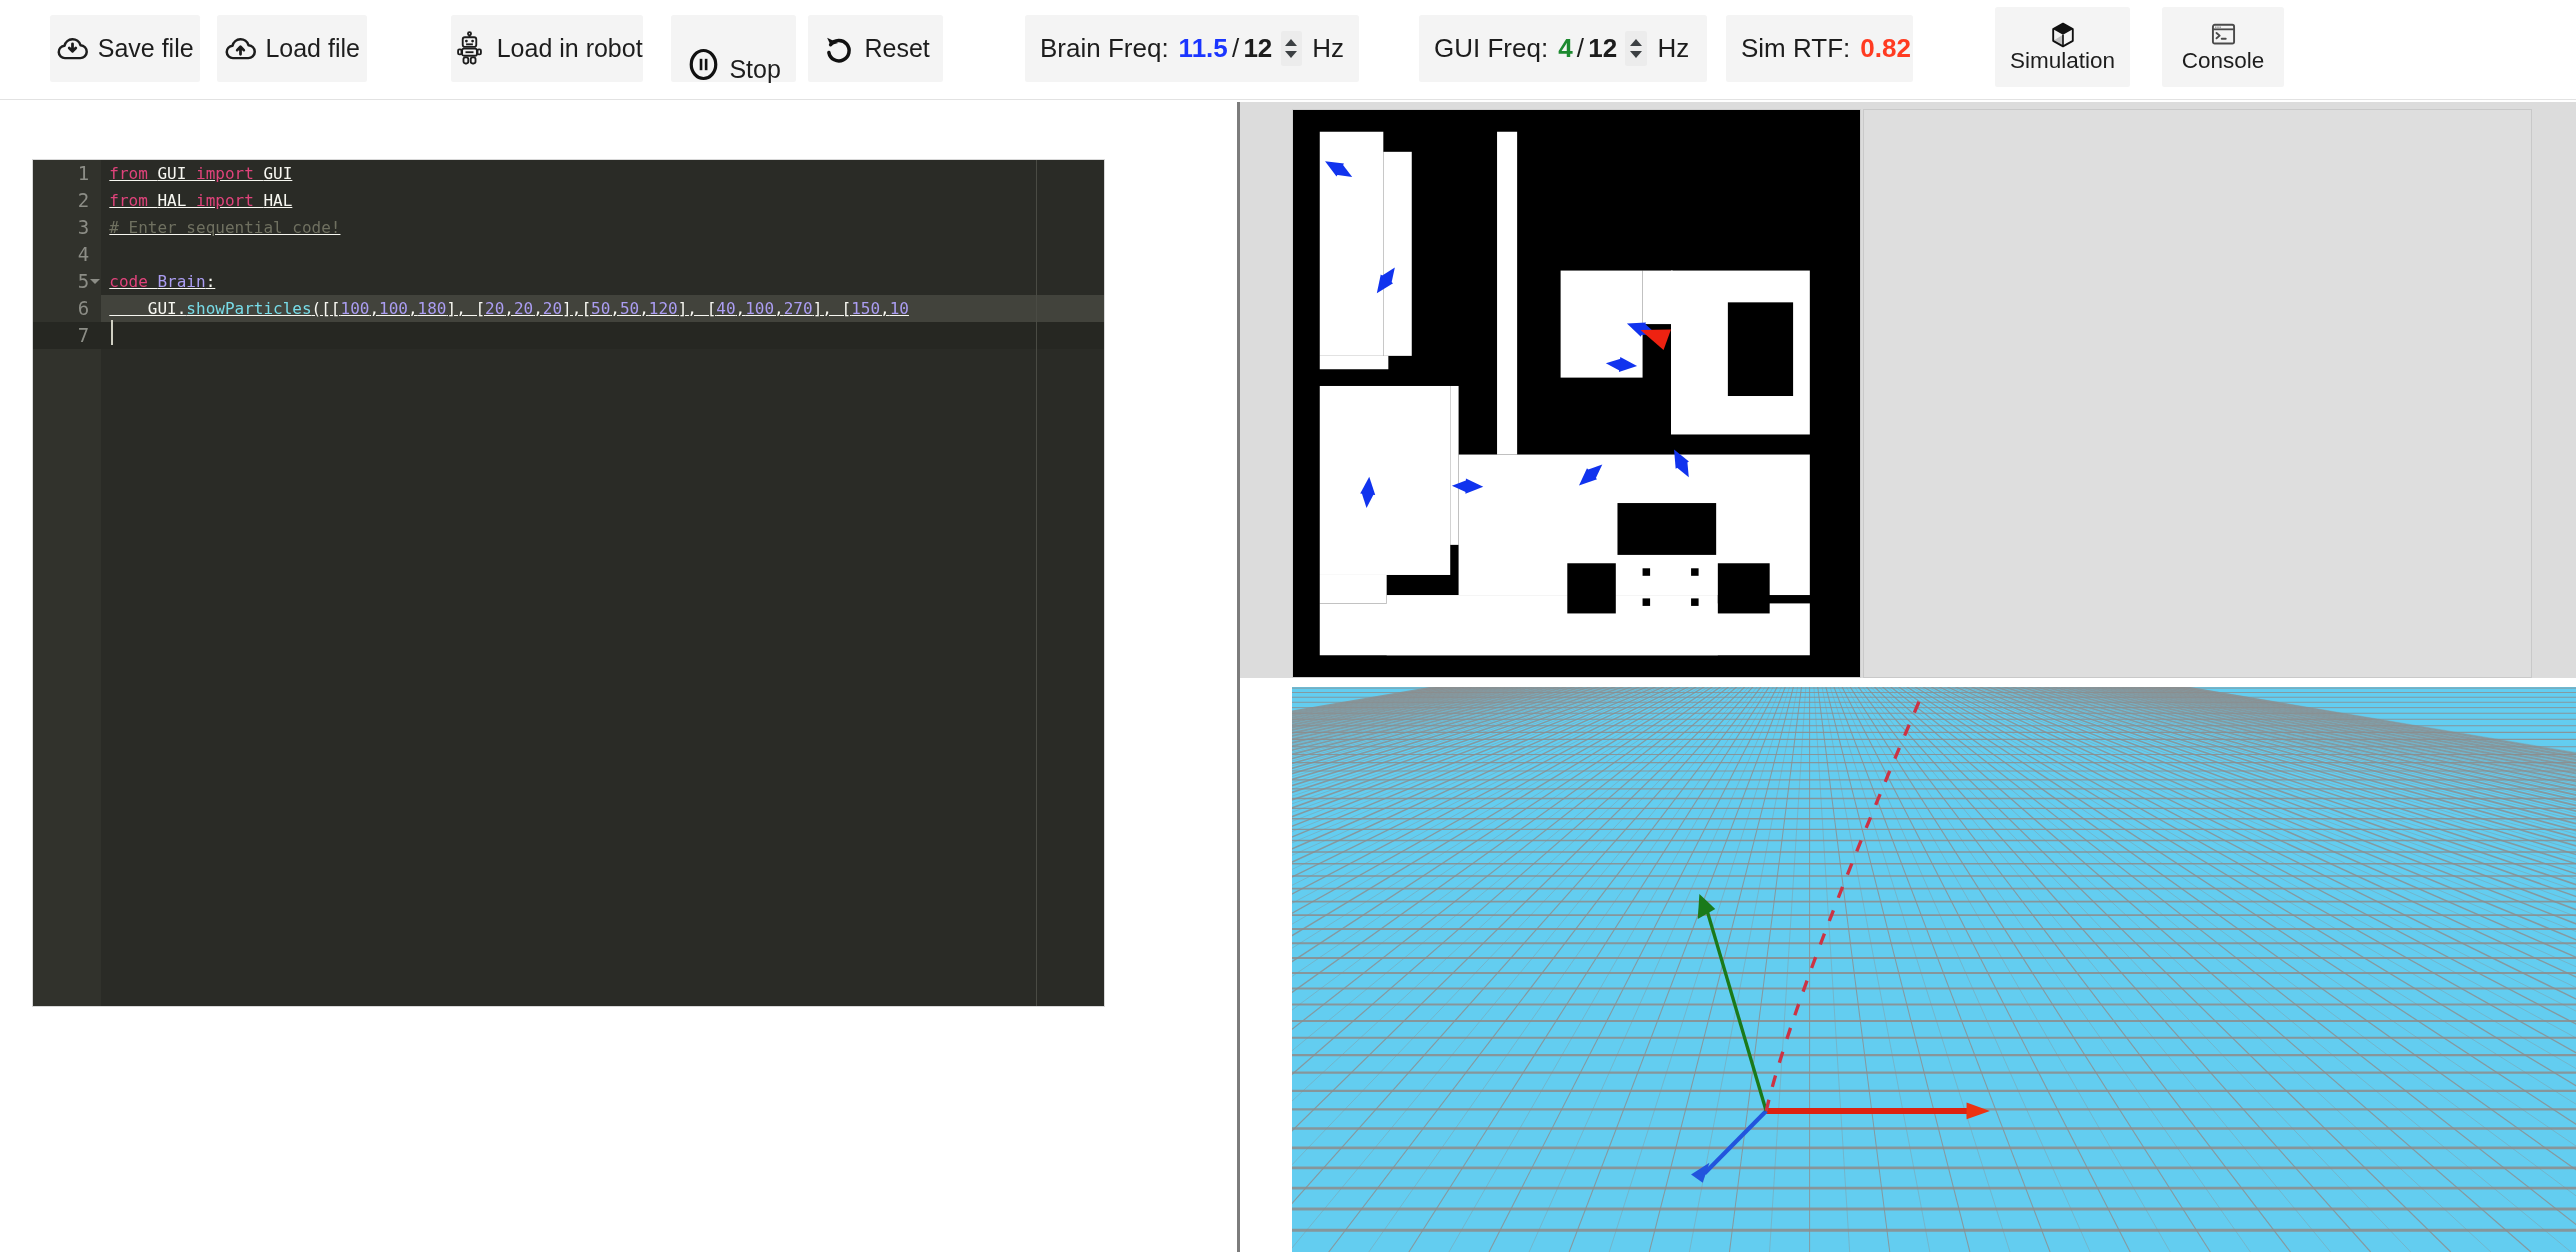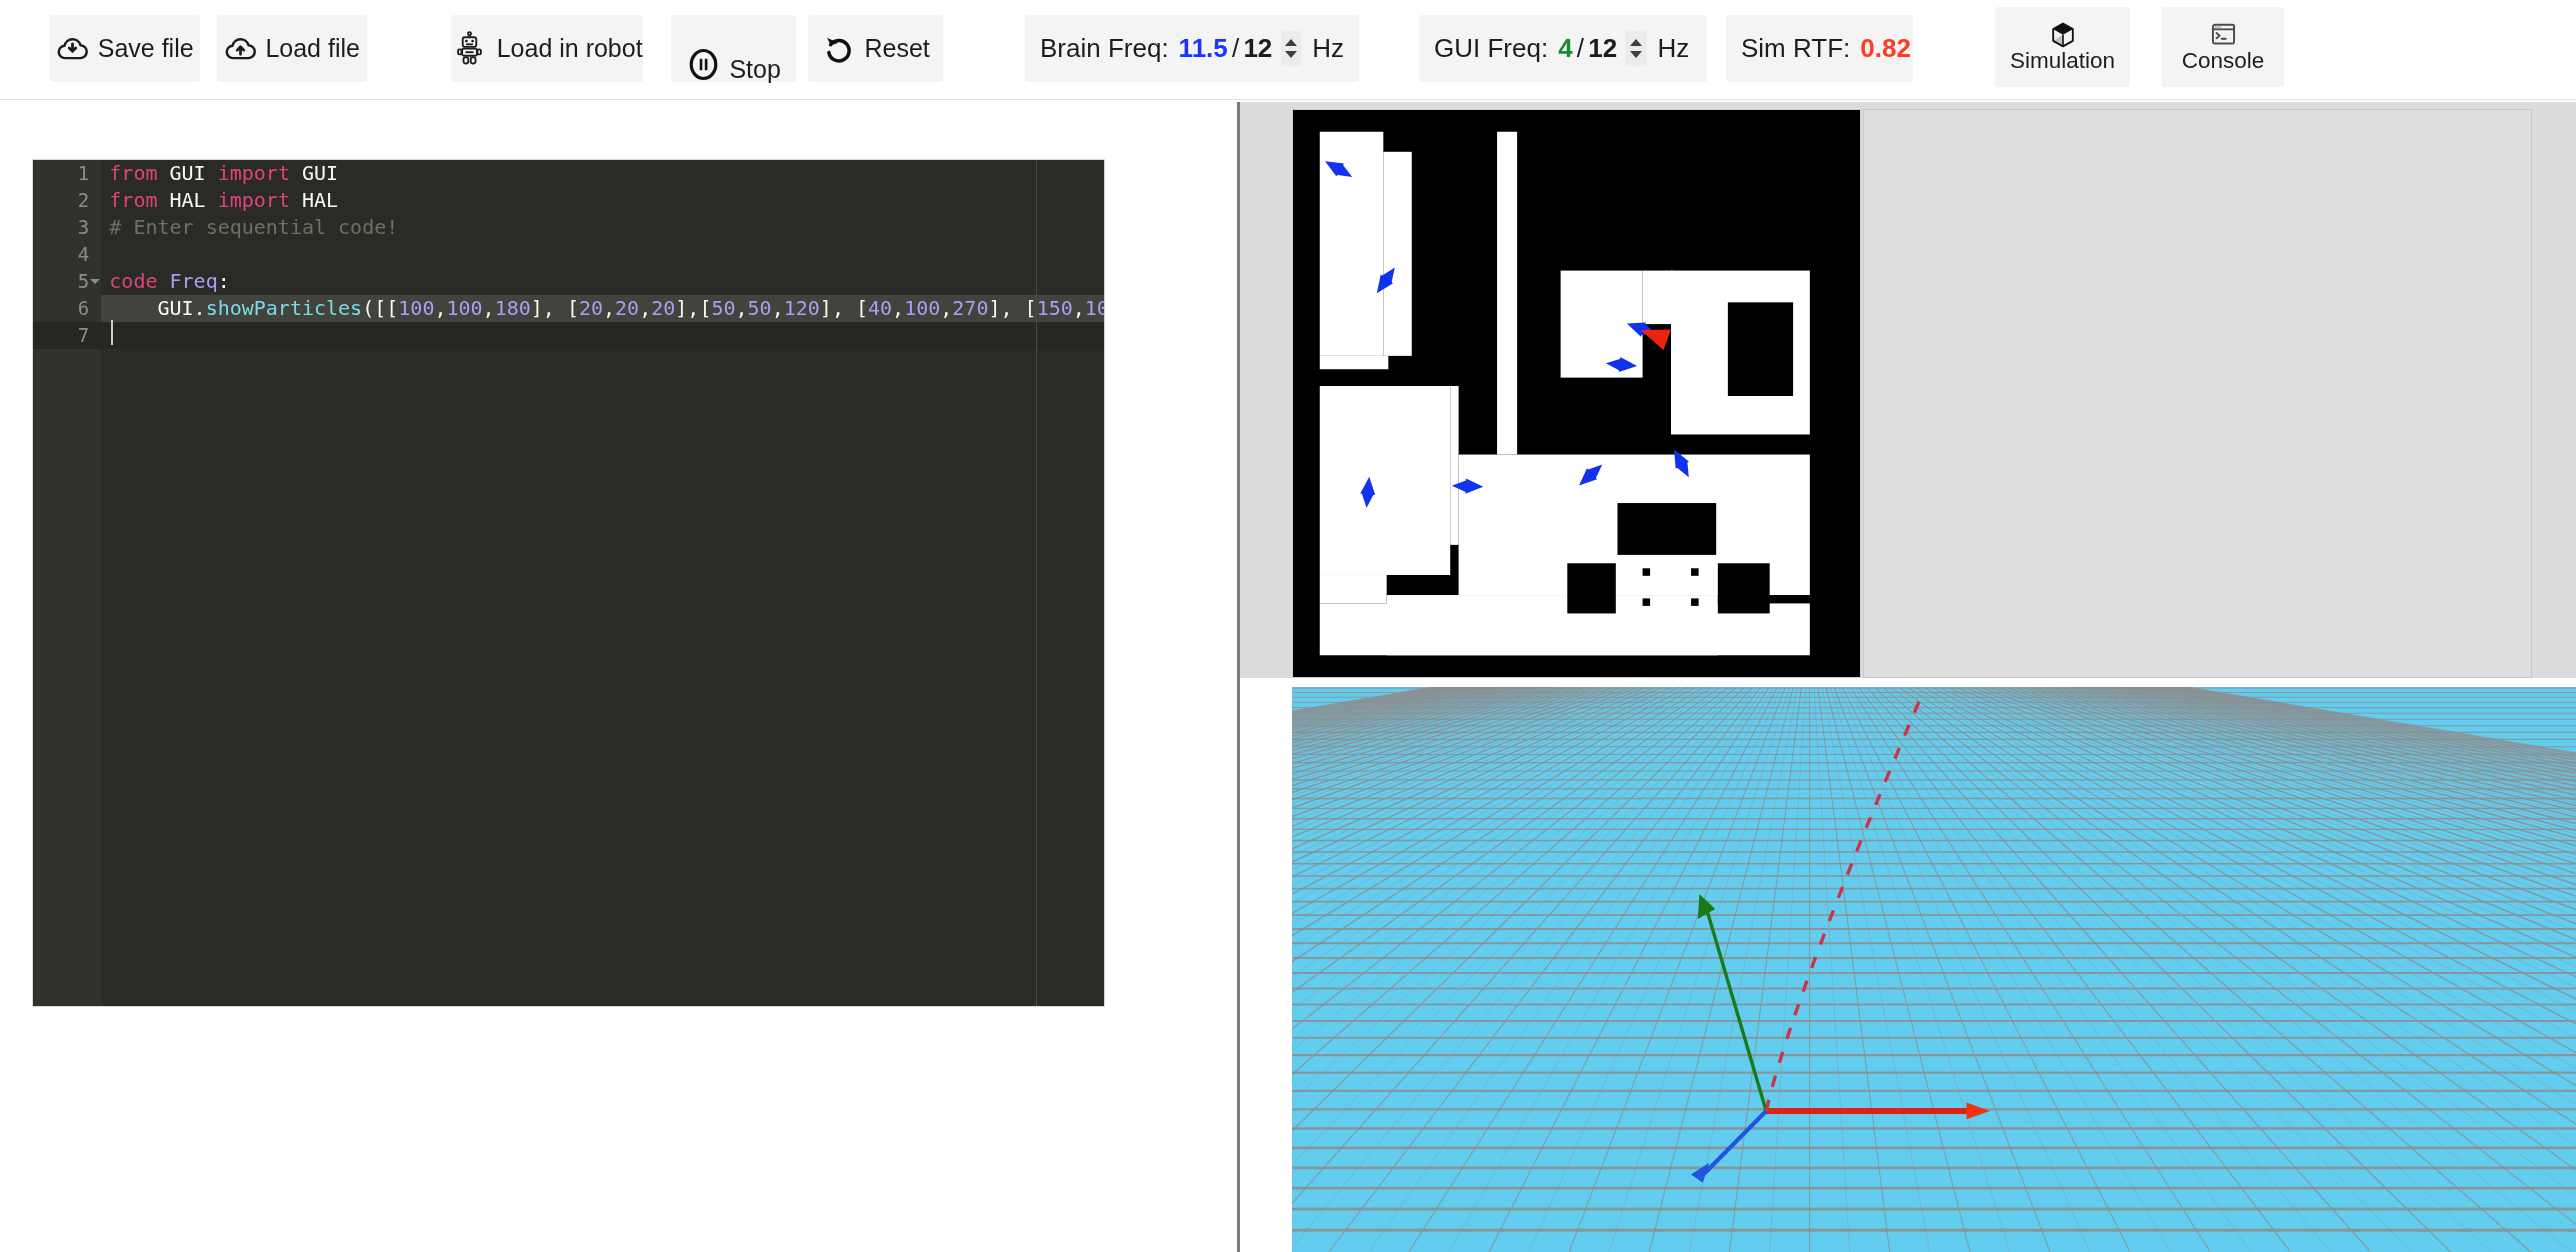--- a/index.html
+++ b/index.html
@@ -90,23 +90,24 @@
     width: 0; height: 0;
     border-left: 5px solid transparent; border-right: 5px solid transparent;
     border-top: 5.8px solid #8c8d86;
   }
   .code {
     position: absolute; left: 68px; top: 0; right: 0; bottom: 0;
     overflow: hidden;
   }
   .code .row {
     height: 27px; line-height: 27px;
-    font-size: 20px; white-space: pre;
+    font-size: 16px; white-space: pre;
     padding-left: 8.3px;
     color: #f8f8f2;
+    text-decoration: underline;
   }
   .code .row.hl { background: #42433c; }
   .code .row.cur { background: #262722; }
   .ruler {
     position: absolute; top: 0; bottom: 0; left: 1003px;
     width: 0.8px; background: #4a4b44;
   }
   .cursor-caret {
     position: absolute; left: 78px; top: 160px;
     width: 1.7px; height: 25px; background: #cfcfc2;
@@ -279,21 +280,21 @@
         <div class="ln">4</div>
         <div class="ln"><span>5</span><span class="fold"></span></div>
         <div class="ln">6</div>
         <div class="ln cur">7</div>
       </div>
       <div class="code" id="code-body">
           <div class="row"><span class="kw">from </span><span class="id">GUI </span><span class="kw">import </span><span class="id">GUI</span></div>
           <div class="row"><span class="kw">from </span><span class="id">HAL </span><span class="kw">import </span><span class="id">HAL</span></div>
           <div class="row"><span class="cmt"># Enter sequential code!</span></div>
           <div class="row"><span class="id"></span></div>
-          <div class="row"><span class="kw">code </span><span class="kw2">Freq</span><span class="id">:</span></div>
+          <div class="row"><span class="kw">code </span><span class="kw2">Brain</span><span class="id">:</span></div>
           <div class="row hl"><span class="id">    GUI.</span><span class="fn">showParticles</span><span class="id">([[</span><span class="num">100</span><span class="id">,</span><span class="num">100</span><span class="id">,</span><span class="num">180</span><span class="id">], [</span><span class="num">20</span><span class="id">,</span><span class="num">20</span><span class="id">,</span><span class="num">20</span><span class="id">],[</span><span class="num">50</span><span class="id">,</span><span class="num">50</span><span class="id">,</span><span class="num">120</span><span class="id">], [</span><span class="num">40</span><span class="id">,</span><span class="num">100</span><span class="id">,</span><span class="num">270</span><span class="id">], [</span><span class="num">150</span><span class="id">,</span><span class="num">10</span></div>
           <div class="row cur"><span class="id"></span></div>
         </div>
       <div class="ruler"></div>
       <div class="cursor-caret"></div>
     </div>
   </div>
 
   <div class="vsplit"></div>
 

